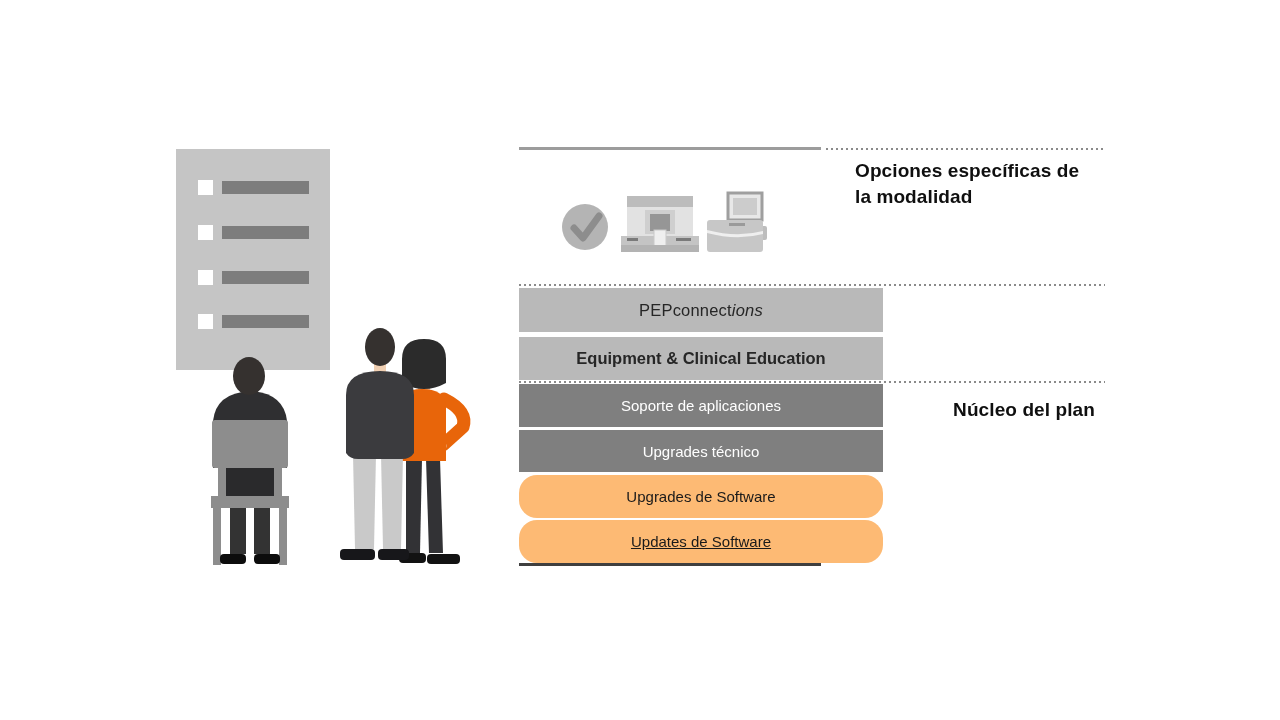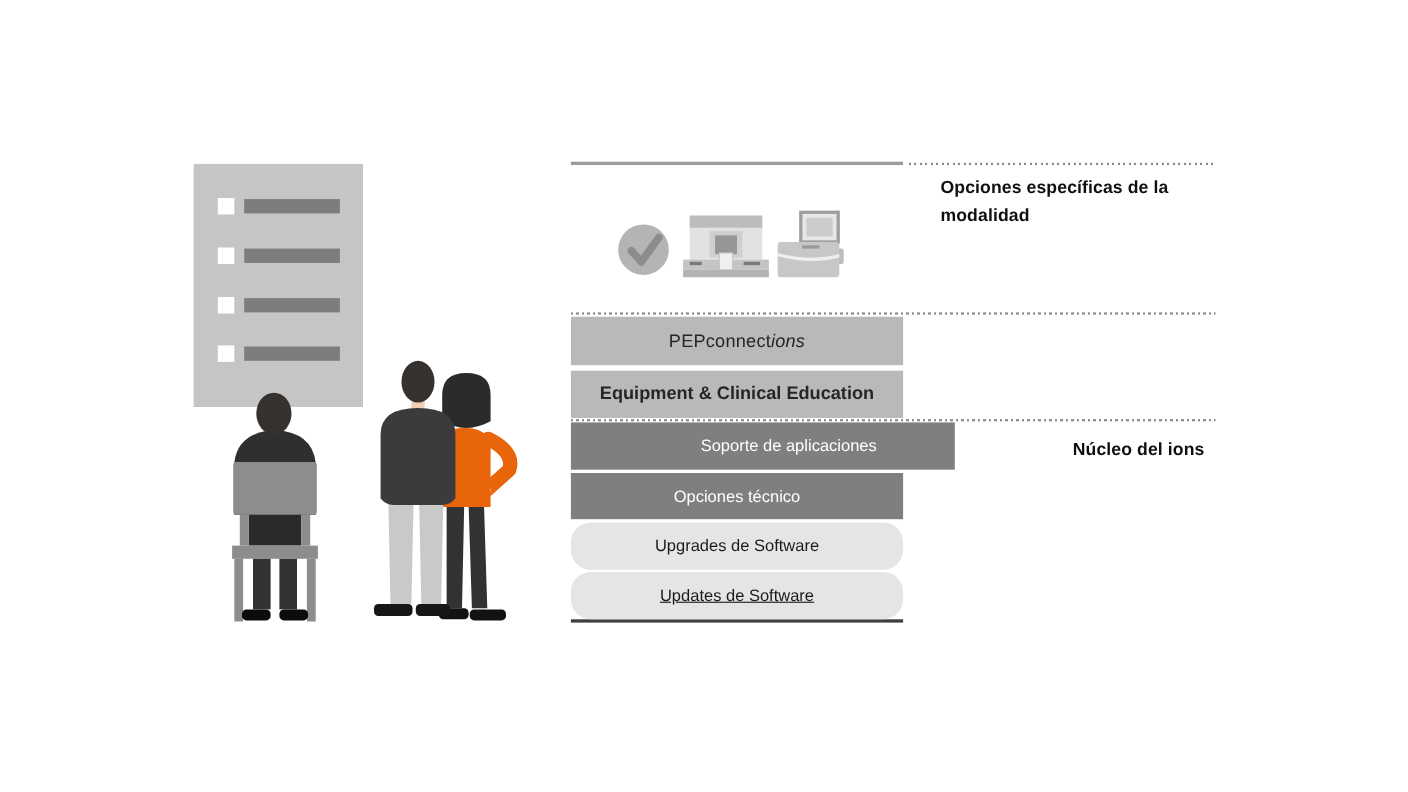--- a/index.html
+++ b/index.html
@@ -16,36 +16,36 @@
 
   
   .solid-line-top{left:519px;top:147px;width:302px;height:3px;background:#9c9c9c;}
   .dark-line-bottom{left:519px;top:563px;width:302px;height:3px;background:#3f3f3f;}
   .dotline{height:2px;background-image:repeating-linear-gradient(to right,#8a8a8a 0 2px,transparent 2px 5px);}
   .dot-1{left:826px;top:148px;width:279px;}
   .dot-2{left:519px;top:284px;width:586px;}
   .dot-3{left:519px;top:381px;width:586px;}
 
   .bar{
-    left:519px;width:302px;display:flex;align-items:center;justify-content:center;
+    left:519px;width:364px;display:flex;align-items:center;justify-content:center;
     text-align:left;
   }
   .bar-edu{background:#b9b9b9;color:#262626;font-size:16.5px;}
   .bar-dark{background:#7f7f7f;color:#ffffff;font-size:15px;}
-  .bar-light{background:#e5e5e5;color:#1a1a1a;font-size:15px;border-radius:18px;}
+  .bar-light{background:#fdba74;color:#1a1a1a;font-size:15px;border-radius:18px;}
   .bar-pep{top:288px;height:44px;font-weight:500;letter-spacing:.2px;}
   .bar-eqp{top:337px;height:43px;font-weight:700;}
-  .bar-app{top:384px;height:43px;padding-left:47px;}
+  .bar-app{top:384px;height:43px;}
   .bar-tec{top:430px;height:42px;}
   .bar-upg{top:475px;height:43px;}
   .bar-upd{top:520px;height:43px;text-decoration:underline;}
   .italic{font-style:italic;}
 
   .heading{
-    font-weight:bold;color:#0f0f0f;font-size:16px;line-height:26px;letter-spacing:.1px;
+    font-weight:bold;color:#0f0f0f;font-size:19px;line-height:26px;letter-spacing:.1px;
   }
   .h-modality{left:855px;top:158px;width:245px;}
   .h-education{left:855px;top:300px;width:260px;white-space:nowrap;}
   .h-core{left:855px;top:397px;width:240px;text-align:right;white-space:nowrap;}
 
   .icons-svg{left:555px;top:188px;}
   .people-svg{left:190px;top:326px;}
 </style>
 </head>
 <body>
@@ -140,25 +140,25 @@
   <div class="abs bar bar-edu bar-pep">
     <span><span>PEPconnect</span><span class="italic">ions</span></span>
   </div>
   <div class="abs bar bar-edu bar-eqp">
     <span>Equipment &amp; Clinical Education</span>
   </div>
   <div class="abs bar bar-dark bar-app">
     <span>Soporte de aplicaciones</span>
   </div>
   <div class="abs bar bar-dark bar-tec">
-    <span>Opciones técnico</span>
+    <span>Upgrades técnico</span>
   </div>
   <div class="abs bar bar-light bar-upg">
     <span>Upgrades de Software</span>
   </div>
   <div class="abs bar bar-light bar-upd">
     <span>Updates de Software</span>
   </div>
 
   <div class="abs heading h-modality">Opciones específicas de la modalidad</div>
-  <div class="abs heading h-core">Núcleo del ions</div>
+  <div class="abs heading h-core">Núcleo del plan</div>
 
 </div>
 
 </body></html>

